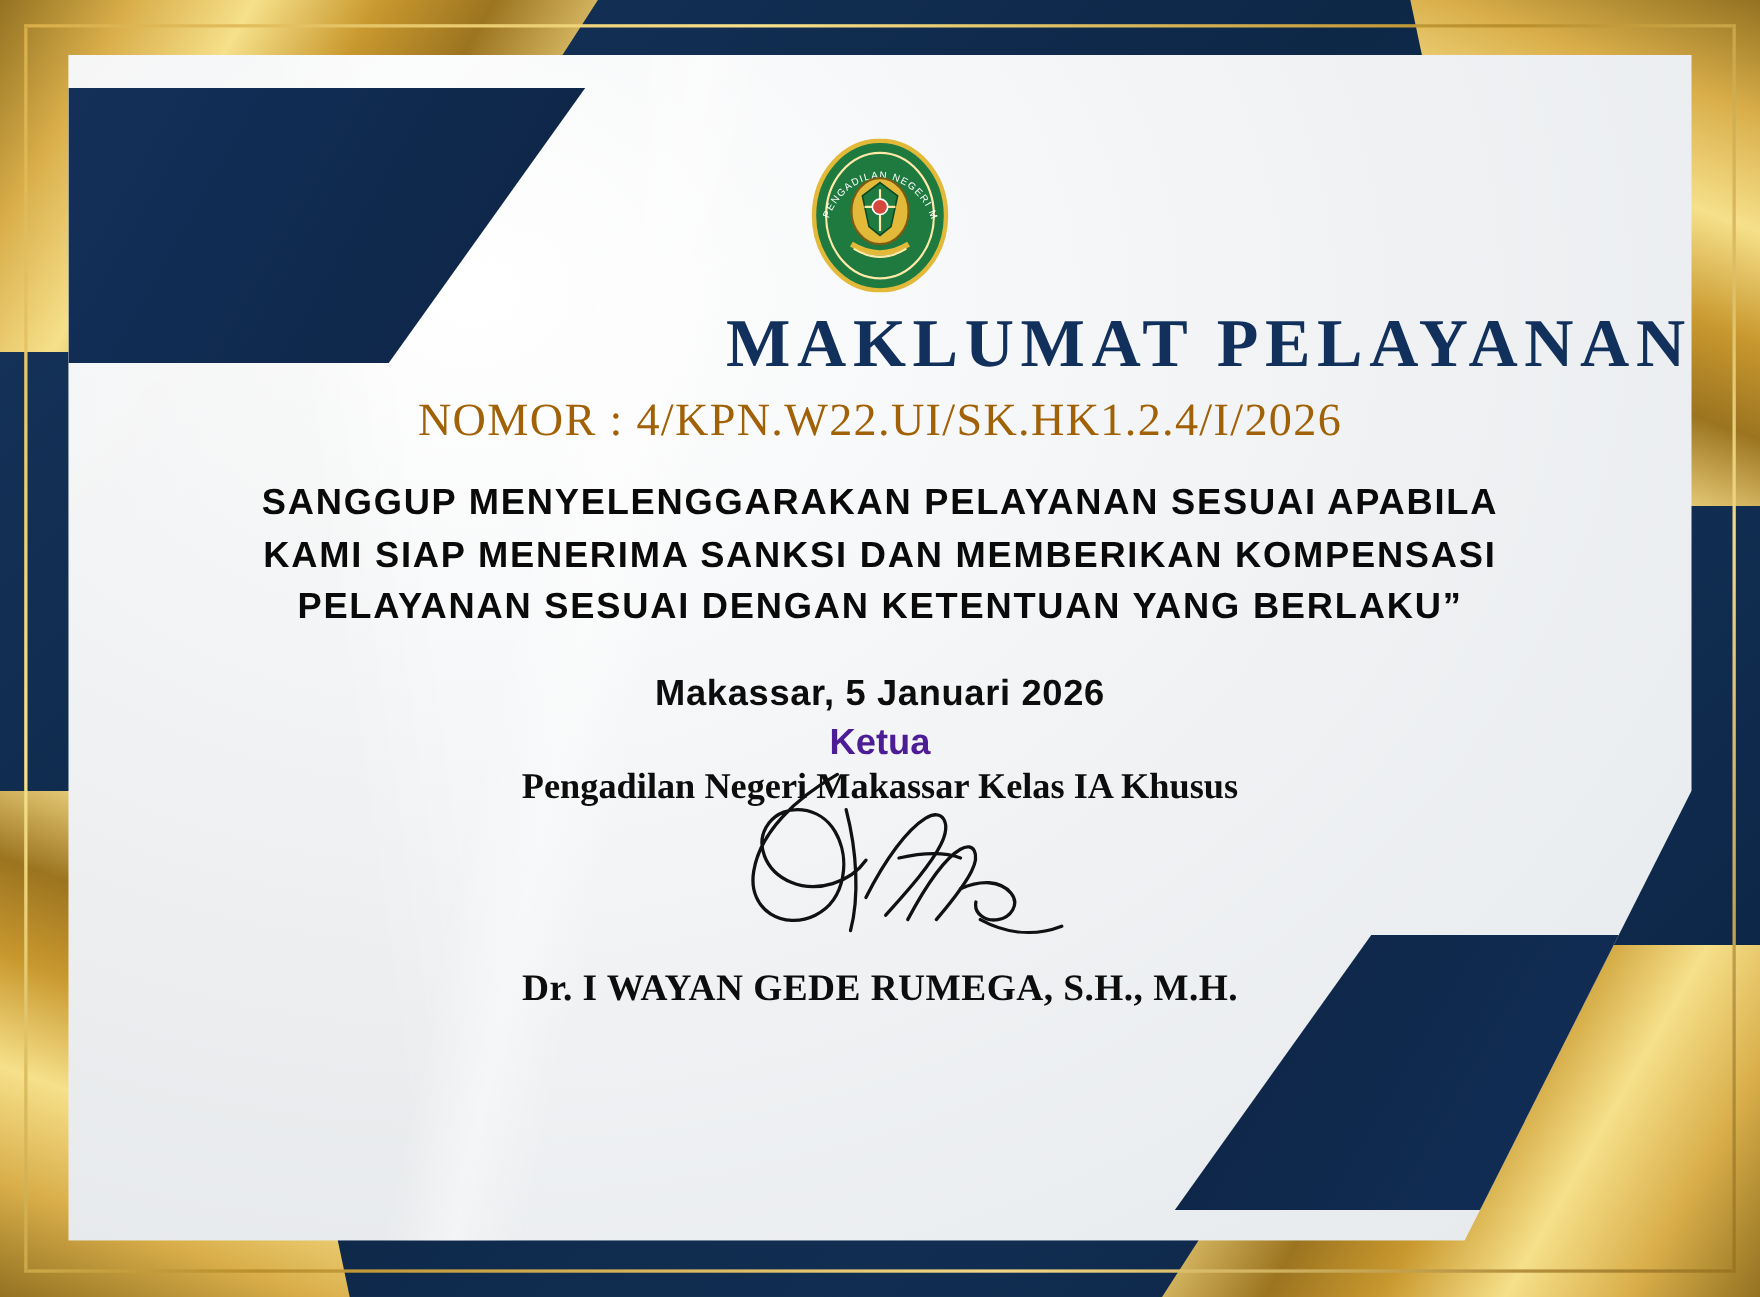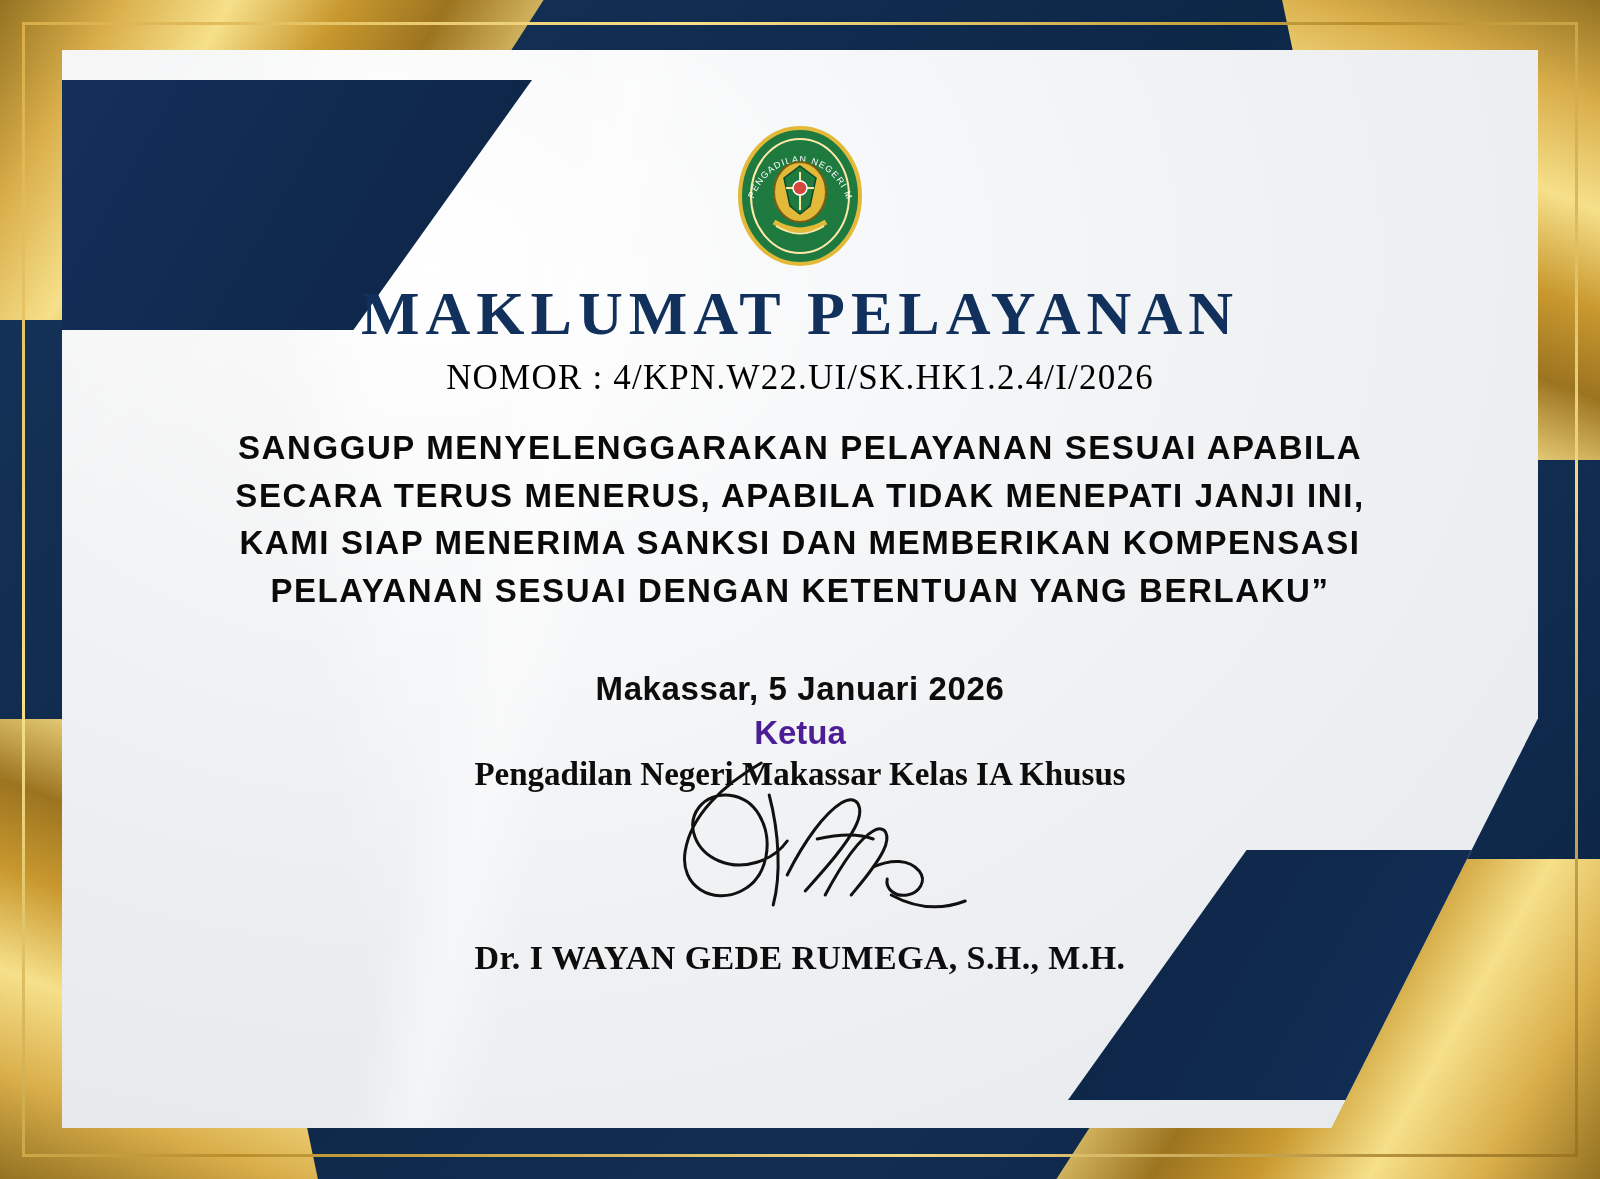--- a/index.html
+++ b/index.html
@@ -122,40 +122,41 @@
     justify-content: center;
   }
   .title {
     font-family: "Liberation Serif", serif;
     font-size: 62px;
     font-weight: bold;
     letter-spacing: 6px;
     color: #11305c;
     margin-top: 18px;
     line-height: 1.05;
+    text-align: right;
   }
   .nomor {
     font-family: "Liberation Serif", serif;
-    font-size: 35px;
-    color: #000000;
+    font-size: 42px;
+    color: #a16207;
     letter-spacing: 1.2px;
     margin-top: 12px;
   }
   .statement {
     margin-top: 26px;
     color: #0a0a0a;
     font-family: "Liberation Sans", sans-serif;
     font-weight: bold;
     font-size: 33px;
     letter-spacing: 1.6px;
     line-height: 1.44;
   }
   .statement .ln { display: block; white-space: nowrap; }
   .place-date {
-    margin-top: 56px;
+    margin-top: 36px;
     font-family: "Liberation Sans", sans-serif;
     font-weight: bold;
     font-size: 33px;
     letter-spacing: .6px;
     color: #0d0d0d;
   }
   .role {
     margin-top: 6px;
     font-family: "Liberation Sans", sans-serif;
     font-weight: bold;
@@ -230,21 +231,20 @@
         <path d="M44 96 Q70 112 96 96" fill="none" stroke="#e3b93a" stroke-width="5"></path>
         <path d="M46 100 Q70 115 94 100" fill="none" stroke="#ffe9a8" stroke-width="2"></path>
       </svg>
     </div>
 
     <div class="title">MAKLUMAT PELAYANAN</div>
     <div class="nomor">NOMOR : 4/KPN.W22.UI/SK.HK1.2.4/I/2026</div>
 
     <div class="statement">
       <span class="ln">SANGGUP MENYELENGGARAKAN PELAYANAN SESUAI APABILA</span>
-      <span class="ln">SECARA TERUS MENERUS, APABILA TIDAK MENEPATI JANJI INI,</span>
       <span class="ln">KAMI SIAP MENERIMA SANKSI DAN MEMBERIKAN KOMPENSASI</span>
       <span class="ln">PELAYANAN SESUAI DENGAN KETENTUAN YANG BERLAKU”</span>
     </div>
 
     <div class="place-date">Makassar, 5 Januari 2026</div>
     <div class="role">Ketua</div>
     <div class="office">Pengadilan Negeri Makassar Kelas IA Khusus</div>
 
     <div class="sign-area">
       <svg class="signature" width="420" height="190" viewBox="0 0 420 190">

